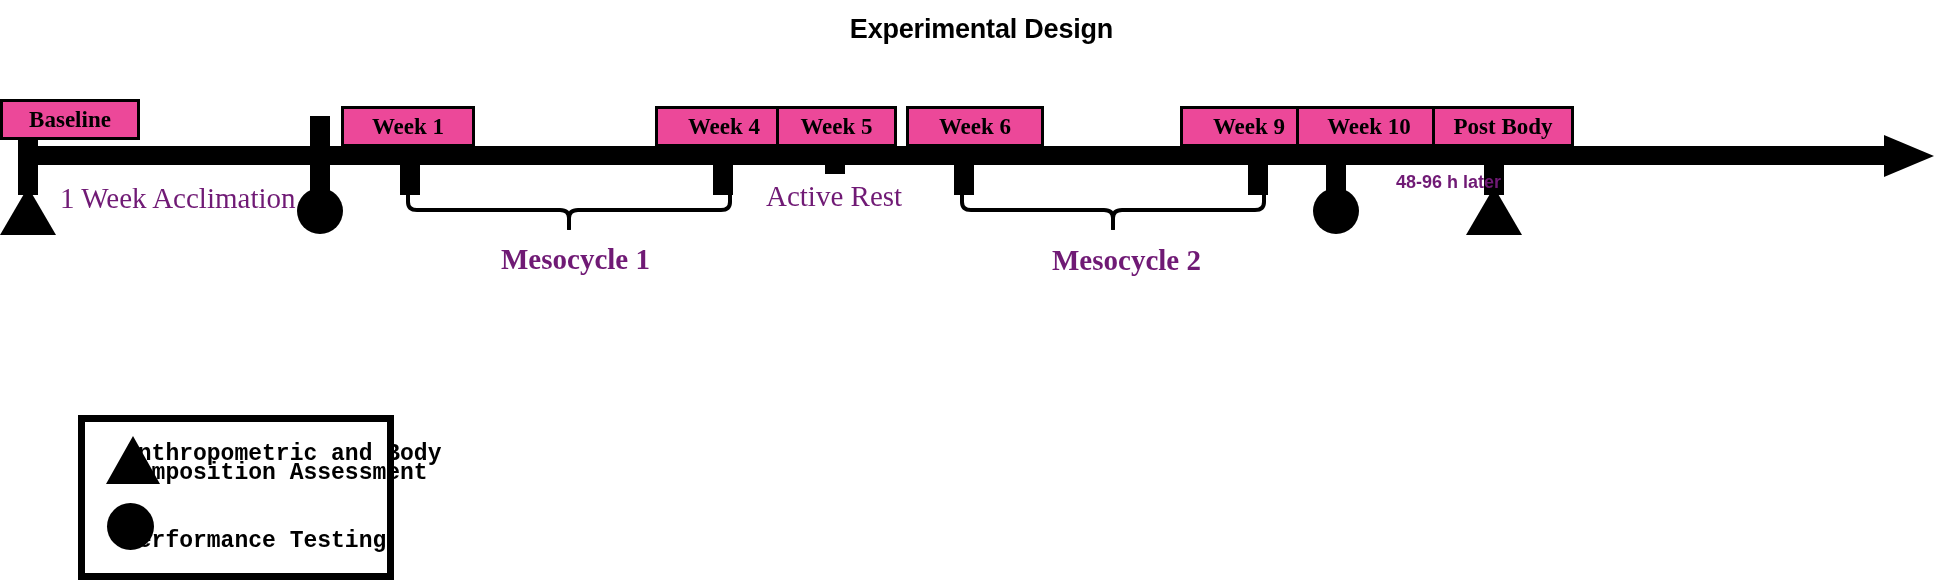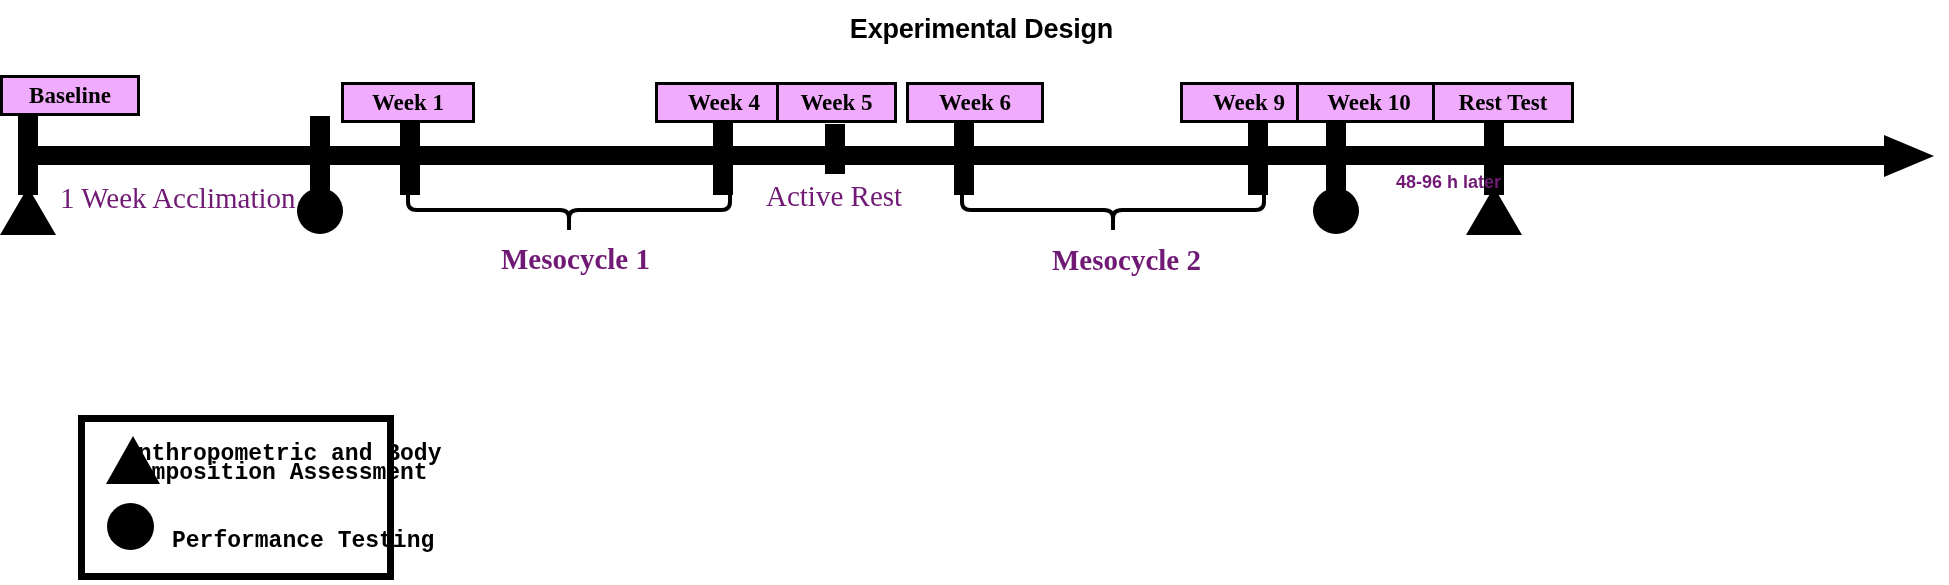--- a/index.html
+++ b/index.html
@@ -69,30 +69,31 @@
   .tick.stub {
     top: 124px;
     height: 50px;
   }
 
   
   .wbox {
     position: absolute;
     box-sizing: border-box;
     border: 3px solid #000000;
-    background: #f0abfc;
+    background: #ec4899;
     color: #000000;
     font-family: "Liberation Serif", "DejaVu Serif", serif;
     font-weight: bold;
     font-size: 23px;
     display: flex;
     align-items: center;
     justify-content: center;
     height: 41px;
     white-space: nowrap;
+    margin-top: 24px;
   }
 
   
   .tri {
     position: absolute;
     width: 0;
     height: 0;
     border-left: 28px solid transparent;
     border-right: 28px solid transparent;
     border-bottom: 48px solid #000000;
@@ -216,21 +217,21 @@
 
   <div class="wbox" style="left:1180px; top:82px;  width:138px;">
     <span>Week 9</span>
   </div>
 
   <div class="wbox" style="left:1296px; top:82px;  width:146px;">
     <span>Week 10</span>
   </div>
 
   <div class="wbox" style="left:1432px; top:82px;  width:142px;">
-    <span>Rest Test</span>
+    <span>Post Body</span>
   </div>
 
   <div class="tri" style="left:0px;    top:187px;"></div>
   <div class="circ" style="left:297px;  top:188px;"></div>
   <div class="circ" style="left:1313px; top:188px;"></div>
   <div class="tri" style="left:1466px; top:187px;"></div>
 
   <div class="lbl serif-reg" style="left:60px; top:182px;">1 Week Acclimation</div>
 
   <div class="lbl serif-reg" style="left:766px; top:180px;">Active Rest</div>
@@ -254,15 +255,15 @@
   <div class="legend-tri"></div>
   <div class="legend-text" style="left:124px; top:350px; width:270px;">
     <div style="position:absolute; top:0; left:0;"></div>
   </div>
   <div class="legend-text" style="left:124px; top:352px;"></div>
 
   <div class="legend-text" style="left:124px; top:441px;">Anthropometric and Body</div>
   <div class="legend-text" style="left:124px; top:460px;">Composition  Assessment</div>
 
   <div class="legend-circ"></div>
-  <div class="legend-text" style="left:124px; top:528px;margin-left:48px;">Performance Testing</div>
+  <div class="legend-text" style="left:124px; top:528px;">Performance Testing</div>
 
 </div>
 
 </body></html>

